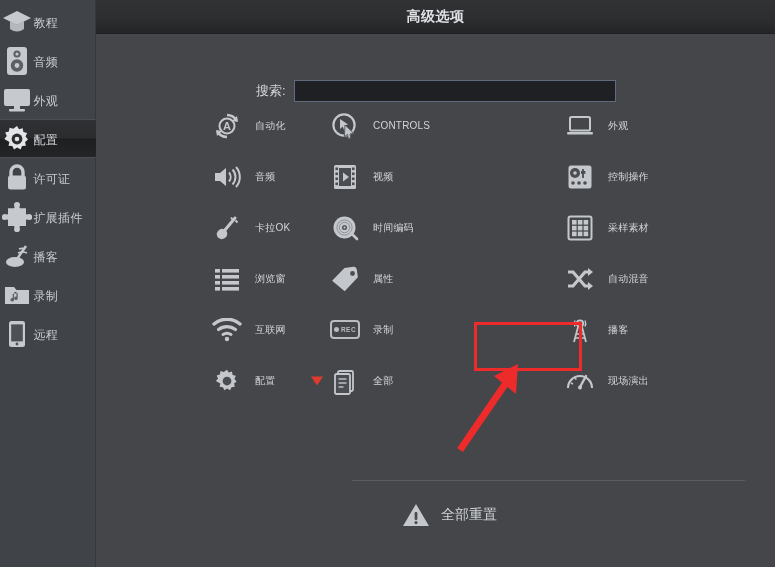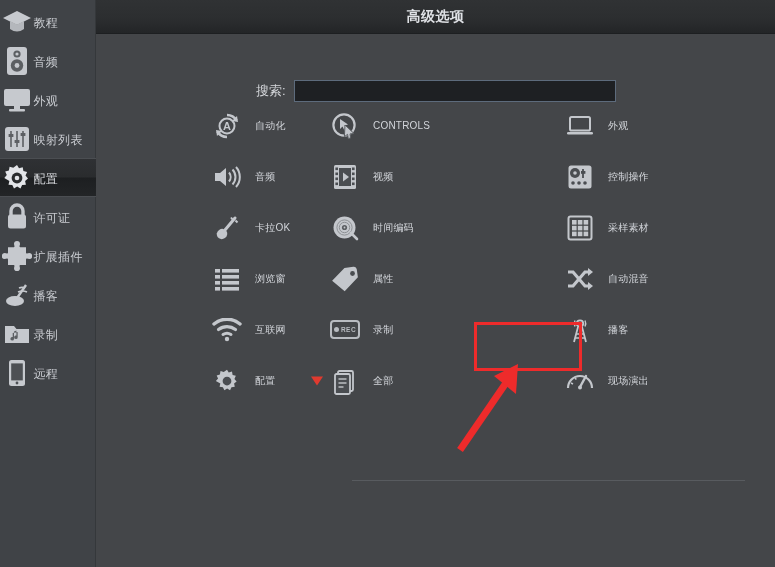--- a/index.html
+++ b/index.html
@@ -182,36 +182,20 @@
       <span class="side-icon">
         <svg width="32" height="28" viewBox="0 0 32 28">
             <rect x="3" y="3" width="26" height="17" rx="2" fill="#c6c9ce"></rect>
             <rect x="13" y="20" width="6" height="3" fill="#c6c9ce"></rect>
             <rect x="8" y="23" width="16" height="2.4" rx="1" fill="#c6c9ce"></rect>
           </svg>
       </span>
       <span class="side-label">外观</span>
     </div>
 
-    <div class="side-item">
-      <span class="side-icon">
-        <svg width="30" height="28" viewBox="0 0 30 28">
-            <rect x="3" y="2" width="24" height="24" rx="3" fill="#c6c9ce"></rect>
-            <g stroke="#5c5f63" stroke-width="1.6">
-              <line x1="9" y1="6" x2="9" y2="22"></line>
-              <line x1="15" y1="6" x2="15" y2="22"></line>
-              <line x1="21" y1="6" x2="21" y2="22"></line>
-            </g>
-            <rect x="6.6" y="9" width="4.8" height="3" fill="#5c5f63"></rect>
-            <rect x="12.6" y="15" width="4.8" height="3" fill="#5c5f63"></rect>
-            <rect x="18.6" y="8" width="4.8" height="3" fill="#5c5f63"></rect>
-          </svg>
-      </span>
-      <span class="side-label">映射列表</span>
-    </div>
 
     <div class="side-item active">
       <span class="side-icon">
         <svg width="32" height="32" viewBox="0 0 32 32">
             <path fill="#e3e5e9" d="M16 3l2 3.2 3.7-1 .7 3.8 3.7 1.1-1.6 3.5 2.5 2.9-2.9 2.4.8 3.8-3.8.3-1.6 3.5-3.3-1.9-3.2 1.9-1.7-3.5-3.8-.3.9-3.8L3.3 16l2.5-2.9-1.6-3.5L7.9 8.5l.7-3.8 3.7 1z"></path>
             <circle cx="16" cy="16" r="5.4" fill="#2a2c2e"></circle>
             <circle cx="16" cy="16" r="2.3" fill="#e3e5e9"></circle>
           </svg>
       </span>
       <span class="side-label">配置</span>
@@ -536,16 +520,26 @@
 
     <div id="highlight-box"></div>
     <svg id="arrow-svg" viewBox="0 0 120 110">
       <path d="M24 100 L72 30" stroke="#ee2b2b" stroke-width="7"></path>
       <path d="M82 14 L80 44 L58 26 Z" fill="#ee2b2b"></path>
     </svg>
 
     <div id="divider"></div>
 
     <div id="footer">
+      <div class="foot-item">
+        <span class="foot-icon">
+          <svg width="30" height="28" viewBox="0 0 30 28">
+              <path d="M15 3 L28 25 H2 Z" fill="#c4c7cc"></path>
+              <rect x="13.6" y="11" width="2.8" height="8" rx="1.2" fill="#4a4d51"></rect>
+              <circle cx="15" cy="21.6" r="1.6" fill="#4a4d51"></circle>
+            </svg>
+        </span>
+        <span class="foot-label">全部重置</span>
+      </div>
     </div>
 
   </div>
 </div>
 
 </body></html>

